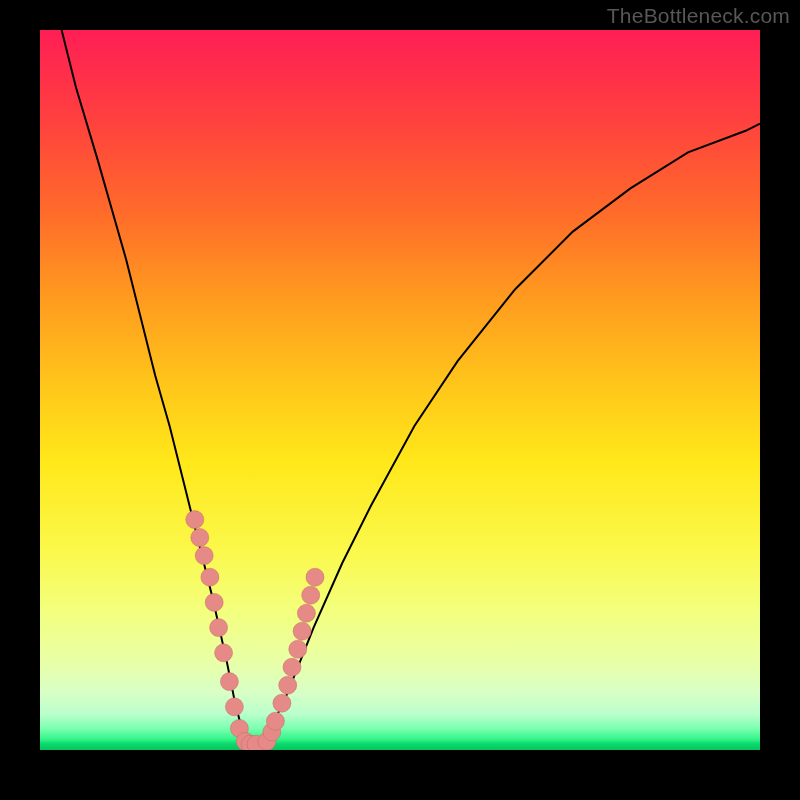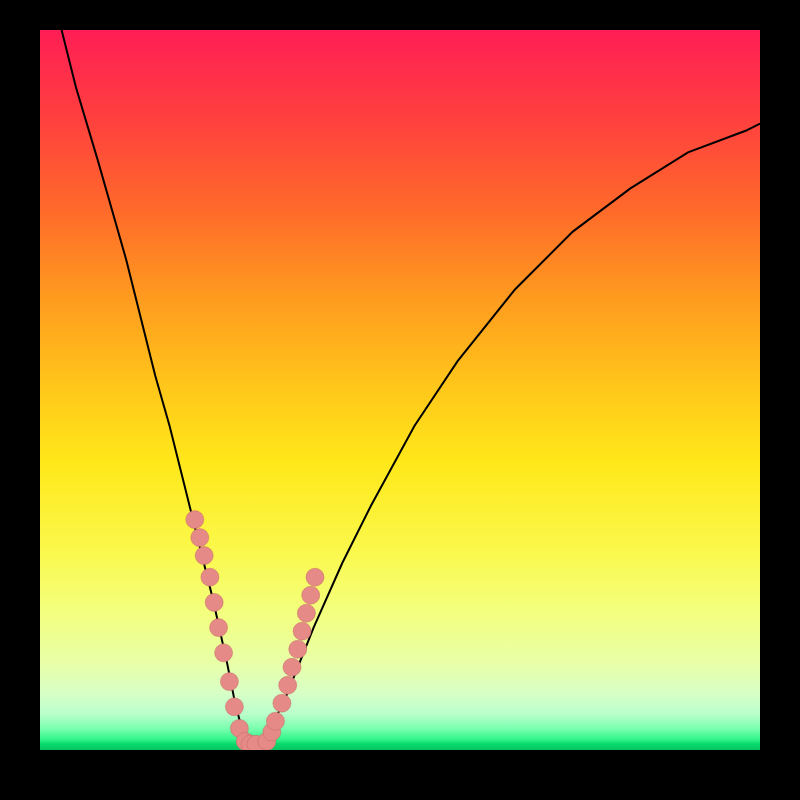--- a/index.html
+++ b/index.html
@@ -70,20 +70,21 @@
     color: #575757;
     font-size: 21px;
     font-weight: 500;
     letter-spacing: 0.2px;
   }
 </style>
 </head>
 <body>
 
 <div class="stage">
+  <div class="watermark">TheBottleneck.com</div>
 
   <div class="plot-area">
     <div class="gradient-bg"></div>
 
     <svg class="curve-svg" viewBox="0 0 720 720" preserveAspectRatio="none">
       <path id="curve-path" class="curve-path" d="M21.6 0.0 L36.0 57.6 L57.6 129.6 L72.0 180.0 L86.4 230.4 L100.8 288.0 L115.2 345.6 L129.6 396.0 L144.0 453.6 L158.4 511.2 L172.8 568.8 L187.2 633.6 L194.4 669.6 L201.6 698.4 L208.8 712.8 L216.0 712.8 L230.4 698.4 L244.8 669.6 L259.2 633.6 L273.6 597.6 L302.4 532.8 L331.2 475.2 L374.4 396.0 L417.6 331.2 L475.2 259.2 L532.8 201.6 L590.4 158.4 L648.0 122.4 L705.6 100.8 L720.0 93.6"></path>
       <g id="markers">
           <circle cx="154.8" cy="489.6" r="9" class="marker"></circle>
           <circle cx="159.8" cy="507.6" r="9" class="marker"></circle>
           <circle cx="164.2" cy="525.6" r="9" class="marker"></circle>

